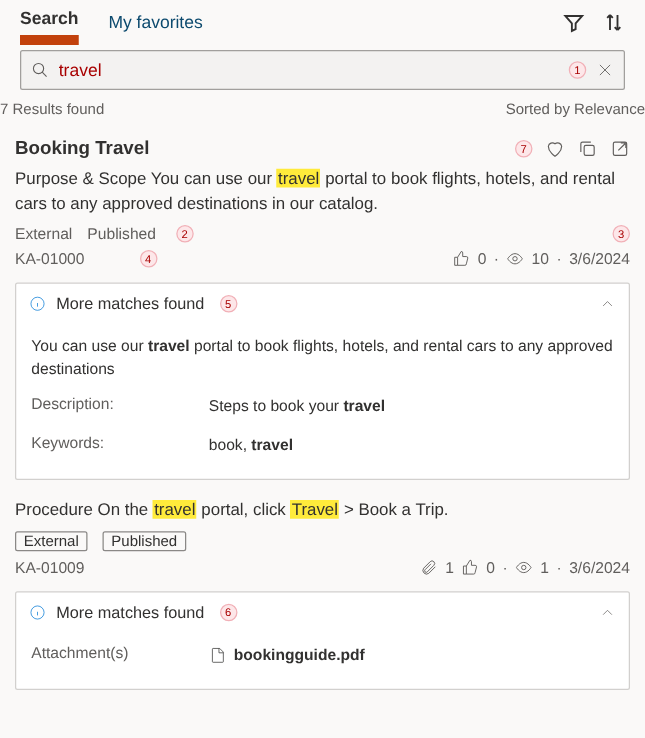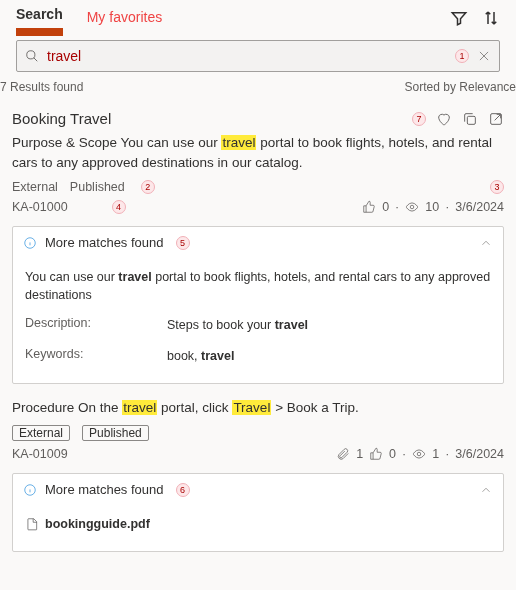--- a/index.html
+++ b/index.html
@@ -14,21 +14,21 @@
   }
   .tabs-row {
     display: flex;
     align-items: center;
     padding: 0 16px;
     height: 36px;
     gap: 24px;
   }
   .tab {
     font-size: 14px;
-    color: #ef4444;
+    color: #0c4a6e;
     height: 36px;
     display: flex;
     align-items: center;
     cursor: pointer;
     border-bottom: 2px solid transparent;
   }
   .tab.active {
     color: #323130;
     font-weight: 600;
     border-bottom: 8px solid #c2410c;
@@ -86,21 +86,21 @@
   .result {
     padding: 4px 12px 4px 12px;
   }
   .result-head {
     display: flex;
     align-items: center;
     margin-bottom: 6px;
   }
   .result-title {
     font-size: 15px;
-    font-weight: 400;
+    font-weight: 700;
     color: #323130;
   }
   .result-actions {
     margin-left: auto;
     display: flex;
     gap: 10px;
     align-items: center;
   }
   .result-actions svg { width: 16px; height: 16px; stroke: #605e5c; fill: none; stroke-width: 1.4; }
   .snippet {
@@ -326,20 +326,21 @@
         <path d="M12 8v.01M12 11v5"></path>
       </svg>
     <span>More matches found</span>
     <span class="callout">6</span>
     <svg class="chev" viewBox="0 0 24 24">
         <path d="M6 15l6-6 6 6"></path>
       </svg>
   </div>
   <div class="matches-body">
     <div class="matches-row">
+      <div class="k">Attachment(s)</div>
       <div class="v">
         <svg viewBox="0 0 24 24">
             <path d="M6 3h9l5 5v13a1 1 0 0 1-1 1H6a1 1 0 0 1-1-1V4a1 1 0 0 1 1-1z"></path>
             <path d="M14 3v6h6"></path>
           </svg>
         <span class="b">bookingguide.pdf</span>
       </div>
     </div>
   </div>
 </div>

